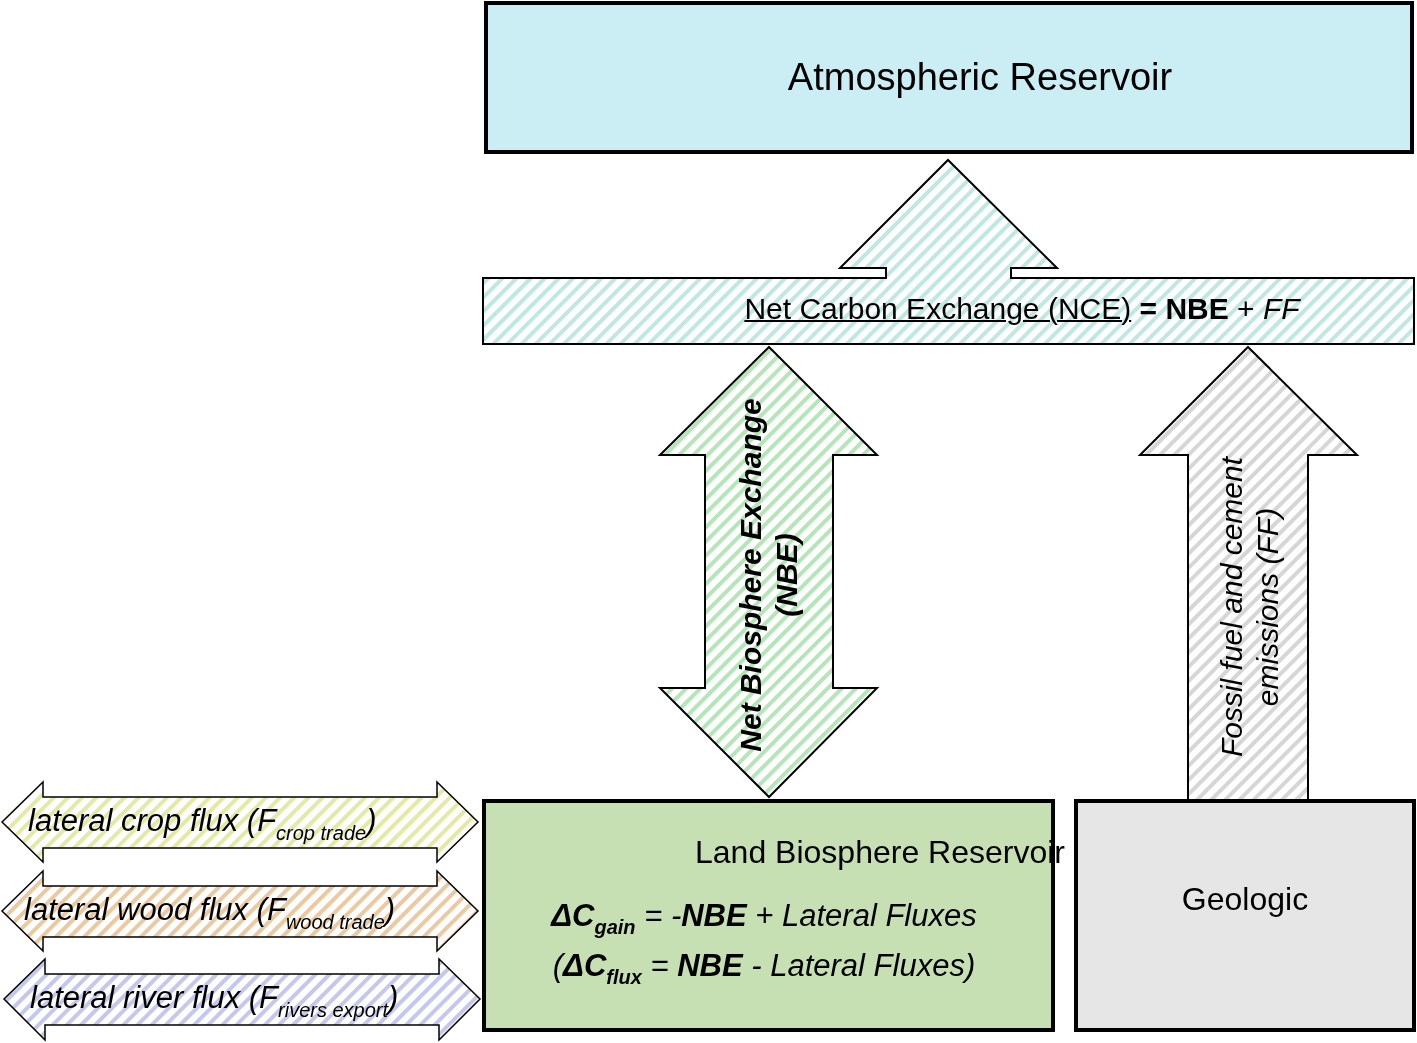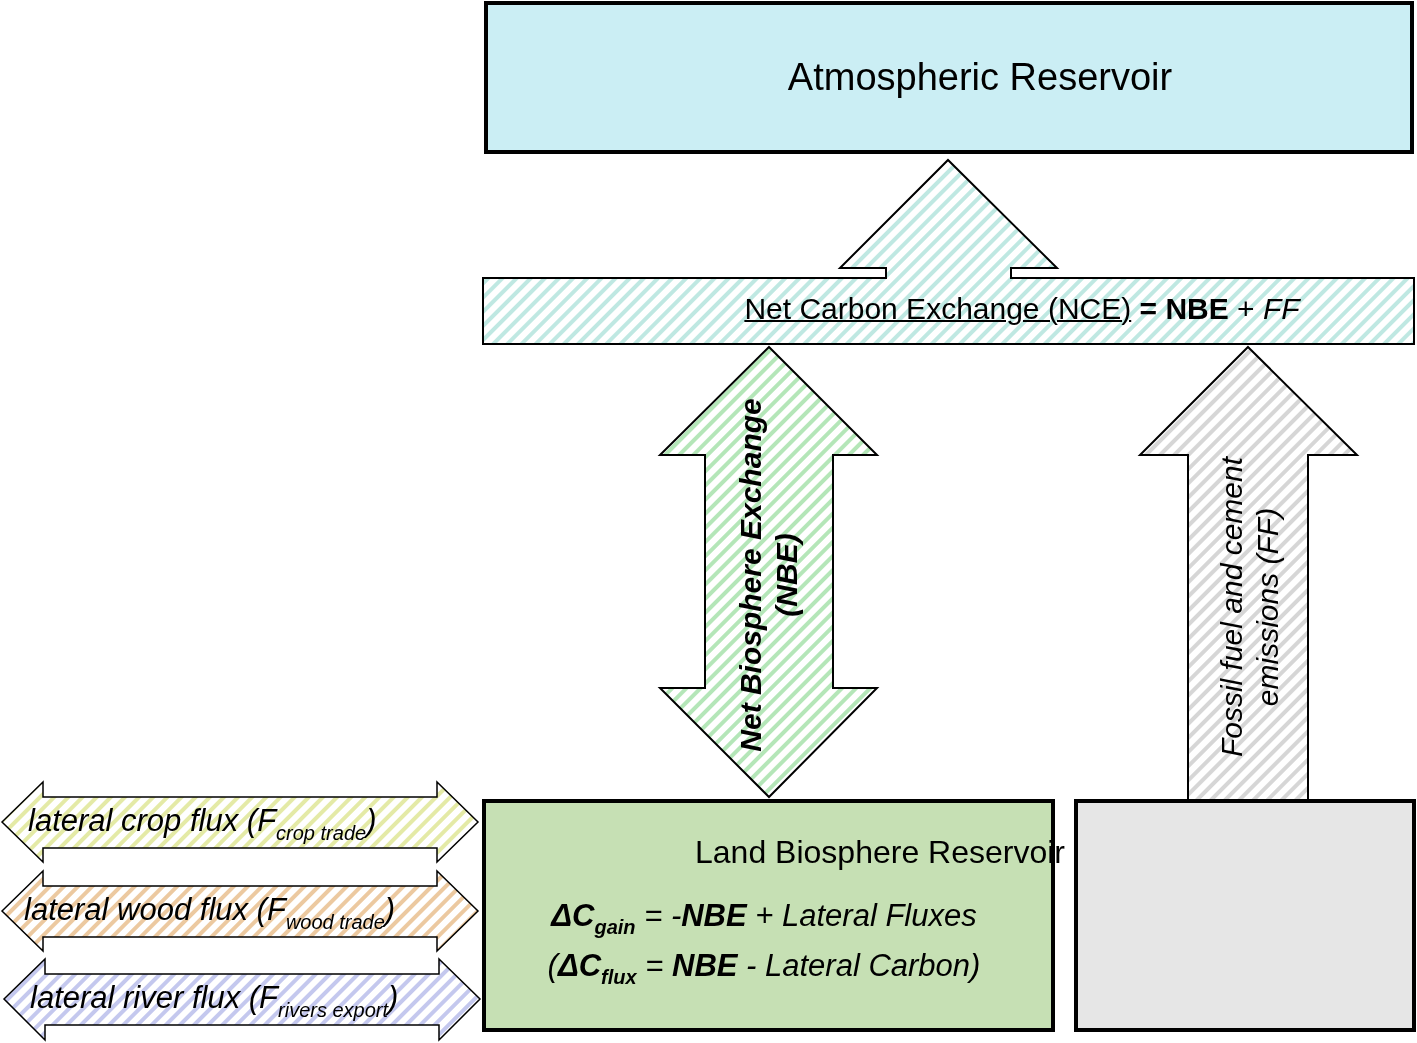--- a/index.html
+++ b/index.html
@@ -88,22 +88,23 @@
 
 <div class="lbl ff-label">
   <div>Fossil fuel and cement</div>
   <div>emissions (FF)</div>
 </div>
 
 <div class="lbl land-title">Land Biosphere Reservoir</div>
 
 <div class="lbl land-eq land-eq1"><b>ΔC</b><sub>gain</sub><span> = -</span><b>NBE</b><span> + Lateral Fluxes</span></div>
 
-<div class="lbl land-eq land-eq2"><span>(</span><b>ΔC</b><sub>flux</sub><span> = </span><b>NBE</b><span> - Lateral Carbon)</span></div>
+<div class="lbl land-eq land-eq2"><span>(</span><b>ΔC</b><sub>flux</sub><span> = </span><b>NBE</b><span> - Lateral Fluxes)</span></div>
 
 <div class="lbl geo-title">
+  <div>Geologic</div>
 </div>
 
 <div class="lbl lat lat-crop"><span>lateral crop flux (F</span><sub>crop trade</sub><span>)</span></div>
 
 <div class="lbl lat lat-wood"><span>lateral wood flux (F</span><sub>wood trade</sub><span>)</span></div>
 
 <div class="lbl lat lat-river"><span>lateral river flux (F</span><sub>rivers export</sub><span>)</span></div>
 
 </body></html>

